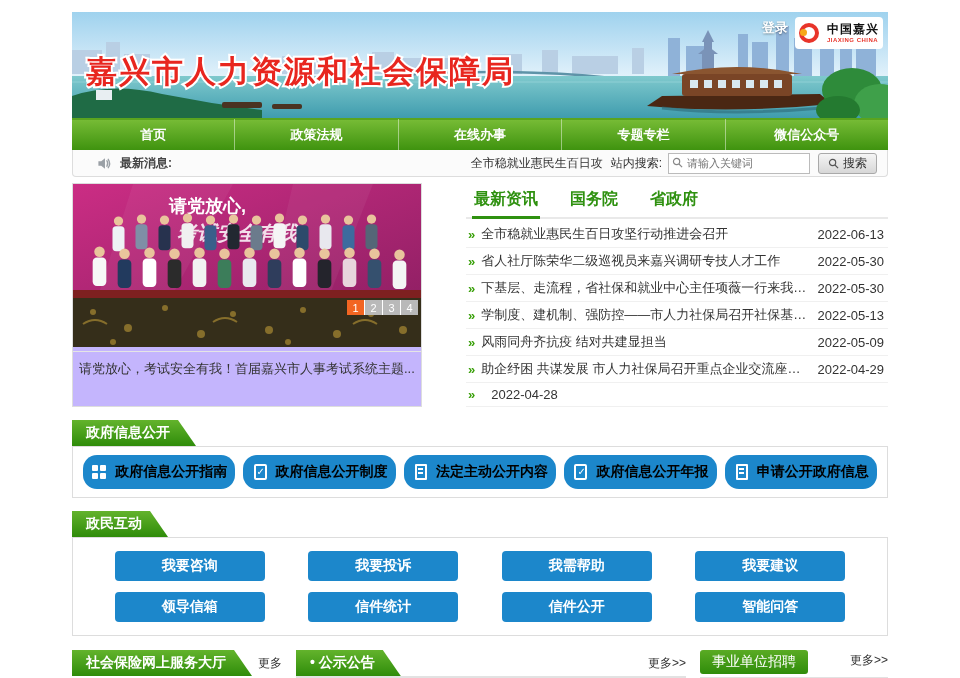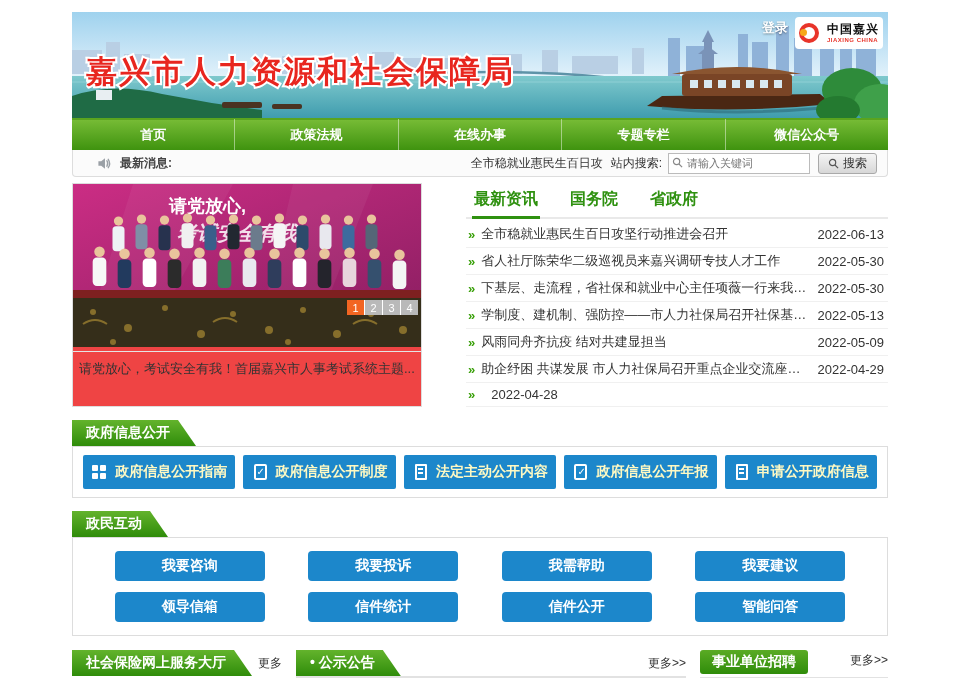--- a/index.html
+++ b/index.html
@@ -43,21 +43,21 @@
   .search-box{position:relative;margin-right:8px;}
   .search-box svg{position:absolute;left:4px;top:4px;width:11px;height:11px;}
   .search-input{width:118px;height:19px;border:1px solid #bbb;font-size:11px;padding:0 4px 0 18px;
                 background:#fff;color:#333;box-sizing:content-box;}
   .search-btn{height:21px;padding:0 9px;background:linear-gradient(#f5f5f5,#d7d7d7);
               border:1px solid #a9a9a9;border-radius:3px;font-size:12px;color:#333;
               display:flex;align-items:center;gap:4px;cursor:pointer;}
 
   
   .main-row{display:flex;gap:12px;margin-top:6px;}
-  .carousel{width:350px;border:1px solid #ddd;background:#ef4444;position:relative;box-sizing:border-box;}
+  .carousel{width:350px;border:1px solid #ddd;background:#c4b5fd;position:relative;box-sizing:border-box;}
   .slide{position:relative;}
   .pagination{position:absolute;right:3px;bottom:36px;display:flex;}
   .pag-item{width:17px;height:15px;background:#b9b9b9;color:#fff;font-size:11px;
             display:flex;align-items:center;justify-content:center;cursor:pointer;}
   .pag-item + .pag-item{border-left:1px solid #fff;}
   .pag-item.active{background:#f26522;}
   .caption{border-top:1px solid #e5e5e5;padding:8px 6px;font-size:13px;color:#333;
            white-space:nowrap;overflow:hidden;}
 
   .news-panel{flex:1;min-width:0;margin-left:32px;}
@@ -72,22 +72,22 @@
   .news-date{margin-left:10px;flex:none;}
 
   
   .section{margin-top:13px;}
   .ribbon{display:inline-block;background:linear-gradient(#63b32c,#2f8c0a);color:#fff;font-weight:bold;
           font-size:14px;padding:4px 26px 4px 14px;
           clip-path:polygon(0 0,calc(100% - 18px) 0,100% 100%,0 100%);}
   .ribbon .dot::before{content:'• ';}
   .section-box{border:1px solid #ddd;background:#fff;}
   .info-box{display:flex;gap:8px;padding:8px 10px;}
-  .info-btn{flex:1;height:34px;background:#1c87cb;color:#fef9c3;display:flex;align-items:center;
-            justify-content:center;gap:7px;font-size:14px;font-weight:bold;border-radius:2px;cursor:pointer;}
+  .info-btn{flex:1;height:34px;background:#1c87cb;color:#000000;display:flex;align-items:center;
+            justify-content:center;gap:7px;font-size:14px;font-weight:bold;border-radius:14px;cursor:pointer;}
   .btn-icon{position:relative;width:17px;height:16px;flex:none;}
   .grid-icon::before{content:'';position:absolute;left:1px;top:1px;width:6px;height:6px;background:#fff;
             border-radius:1px;box-shadow:8px 0 0 #fff,0 8px 0 #fff,8px 8px 0 #fff;}
   .doc-check-icon::before{content:'';position:absolute;left:2px;top:0;width:9px;height:12px;
             border:2px solid #fff;border-radius:2px;}
   .doc-check-icon::after{content:'✓';position:absolute;left:5px;top:2px;font-size:10px;color:#fff;font-weight:bold;}
   .file-icon::before{content:'';position:absolute;left:3px;top:0;width:8px;height:12px;
             border:2px solid #fff;border-radius:1px;}
   .file-icon::after{content:'';position:absolute;left:6px;top:4px;width:5px;height:2px;background:#fff;
             box-shadow:0 4px 0 #fff;}
@@ -101,21 +101,21 @@
   .bottom-row{display:flex;gap:14px;margin-top:14px;}
   .left-col{width:210px;flex:none;}
   .panel-header{display:flex;align-items:flex-end;}
   .more-link{margin-left:auto;font-size:12px;color:#333;cursor:pointer;padding-bottom:4px;white-space:nowrap;}
 
   .mid-col{flex:1;min-width:0;}
   .mid-header{display:flex;align-items:flex-end;border-bottom:2px solid #e2e2e2;}
 
   .right-col{width:188px;flex:none;}
   .right-header{display:flex;align-items:center;border-bottom:2px solid #e2e2e2;padding-bottom:3px;}
-  .recruit-tab{background:linear-gradient(#5aab24,#2f8c0a);color:#fff;font-weight:bold;font-size:14px;
+  .recruit-tab{background:linear-gradient(#5aab24,#2f8c0a);color:#fff;font-weight:normal;font-size:14px;
                padding:3px 12px;border-radius:3px;cursor:pointer;text-align:center;}
 </style>
 </head>
 <body>
 
 <div class="page">
 <div class="container">
 
   <div class="banner">
     <svg width="816" height="106" viewBox="0 0 816 106">

